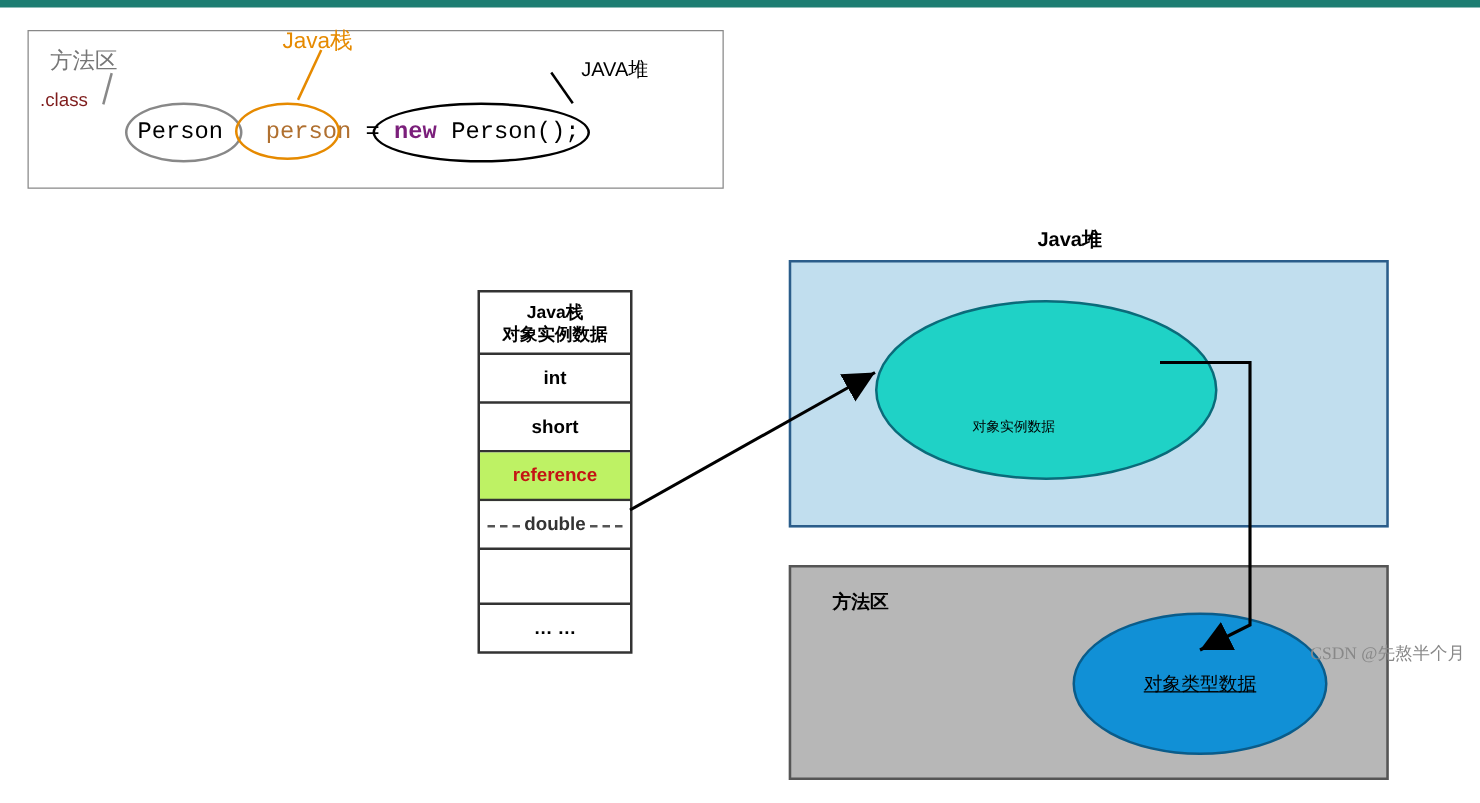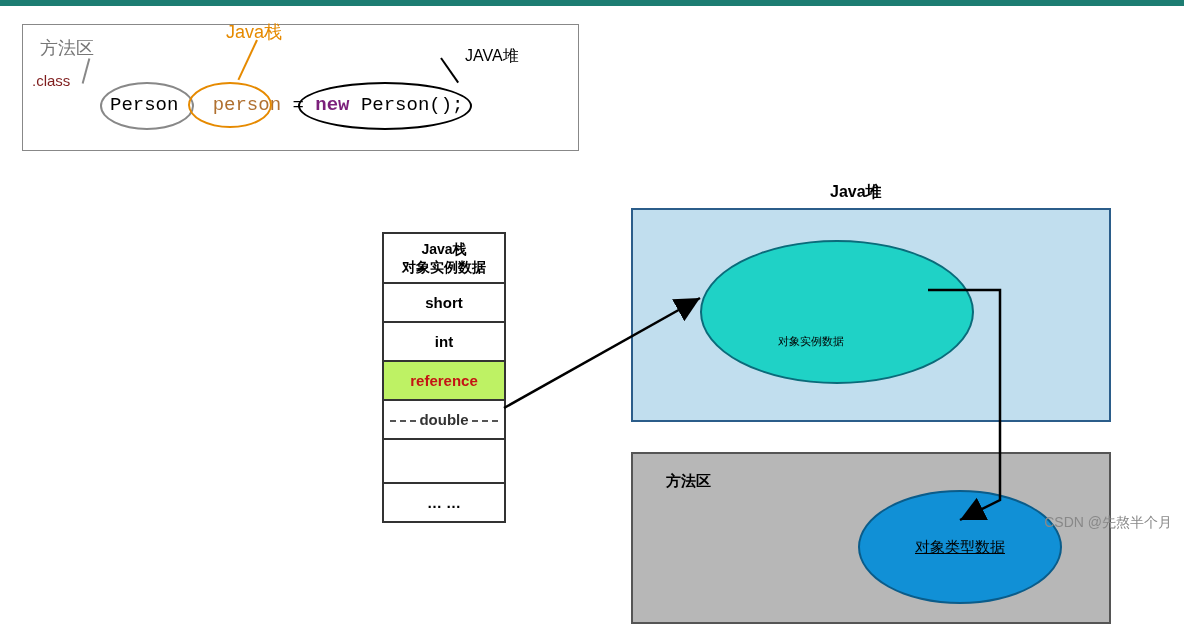--- a/index.html
+++ b/index.html
@@ -43,21 +43,21 @@
   .inst{position:absolute;left:700px;top:240px;width:270px;height:140px;background:#1fd2c6;border:2px solid #0a6b7a;border-radius:50%;}
   .inst-ptr{position:absolute;left:740px;top:272px;width:186px;height:30px;background:#f2a6e6;border:2px solid #c23aa0;text-align:center;font-size:14px;line-height:30px;}
   .inst-lbl{position:absolute;left:778px;top:334px;font-size:11px;}
   
   .marea{position:absolute;left:631px;top:452px;width:476px;height:168px;background:#b7b7b7;border:2px solid #555;}
   .marea-title{position:absolute;left:666px;top:472px;font-size:15px;font-weight:bold;}
   .typedata{position:absolute;left:858px;top:490px;width:200px;height:110px;background:#1190d6;border:2px solid #0a5c8a;border-radius:50%;display:flex;align-items:center;justify-content:center;font-size:15px;color:#000;text-decoration:underline;}
   
   svg.ov{position:absolute;left:0;top:0;width:1184px;height:642px;pointer-events:none;}
   
-  .wm{position:absolute;right:12px;bottom:6px;font-size:14px;color:#888;}
+  .wm{position:absolute;right:12px;bottom:6px;font-size:14px;color:#888;font-family:Liberation Serif, serif;}
 </style>
 </head>
 <body>
 
 <div class="stage">
   <div class="topbar"></div>
 
   <div class="codebox"></div>
   <div class="lbl-method">方法区</div>
   <div class="lbl-javastack">Java栈</div>
@@ -76,22 +76,22 @@
   <div class="ell ell-new"></div>
   <div class="line line-method"></div>
   <div class="line line-stack"></div>
   <div class="line line-heap-top"></div>
 
   <div class="stack">
     <div class="hdr">
       <span>Java栈</span><br>
       <span>对象实例数据</span>
     </div>
+    <div class="cell">int</div>
     <div class="cell">short</div>
-    <div class="cell">int</div>
     <div class="cell ref">reference</div>
     <div class="cell dbl">double</div>
     <div class="cell blank"></div>
     <div class="cell">… …</div>
   </div>
 
   <div class="heap-title">Java堆</div>
   <div class="heap"></div>
   <div class="inst"></div>
   <div class="inst-lbl">对象实例数据</div>

